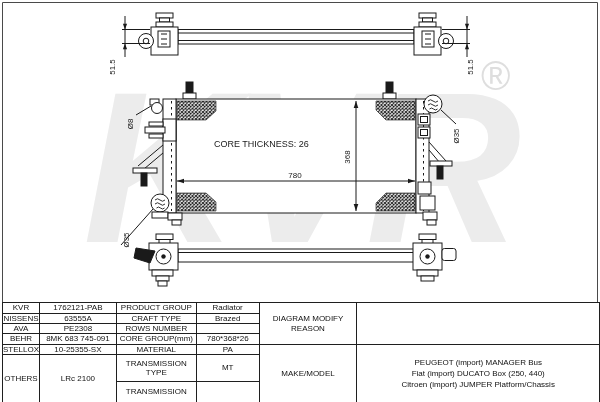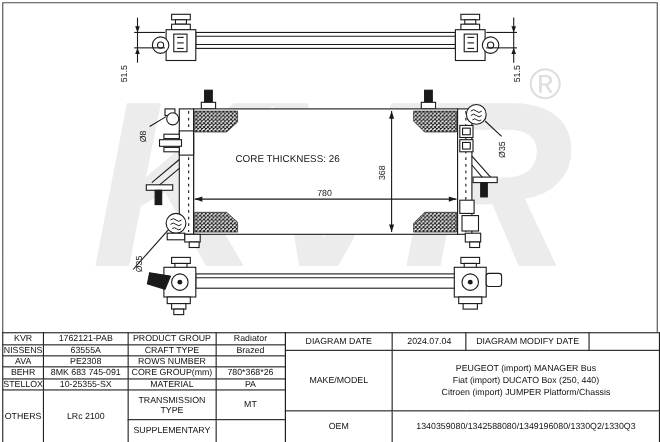--- a/index.html
+++ b/index.html
@@ -222,49 +222,45 @@
     </tr>
     <tr style="height:27px">
       <td rowspan="2">OTHERS</td>
       <td rowspan="2">LRc 2100</td>
       <td>
               <div class="wrap" style="width:62px">TRANSMISSION TYPE</div>
             </td>
       <td>MT</td>
     </tr>
     <tr style="height:21px">
-      <td>SUPPLEMENTARY</td>
+      <td>TRANSMISSION</td>
       <td></td>
     </tr>
   </tbody>
       </table>
 
   <table class="t-right">
     <colgroup>
           <col style="width:98px">
           <col style="width:67px">
           <col style="width:112px">
           <col style="width:64px">
         </colgroup>
     <tbody>
-          <tr style="height:11px">
-      <td>DIAGRAM DATE</td>
-      <td>2024.07.04</td>
-      <td>DIAGRAM MODIFY DATE</td>
-      <td></td>
+    <tr style="height:28px">
+      <td>
+              <div class="wrap" style="width:72px">DIAGRAM MODIFY REASON</div>
+            </td>
+      <td colspan="3"></td>
     </tr>
     <tr style="height:38px">
       <td>MAKE/MODEL</td>
       <td colspan="3">
         <div class="mm-line">PEUGEOT (import) MANAGER Bus</div>
         <div class="mm-line">Fiat (import) DUCATO Box (250, 440)</div>
         <div class="mm-line">Citroen (import) JUMPER Platform/Chassis</div>
       </td>
     </tr>
-    <tr style="height:20px">
-      <td>OEM</td>
-      <td colspan="3">1340359080/1342588080/1349196080/1330Q2/1330Q3</td>
-    </tr>
   </tbody>
       </table>
 </div>
 
 </div>
 
 </body></html>

